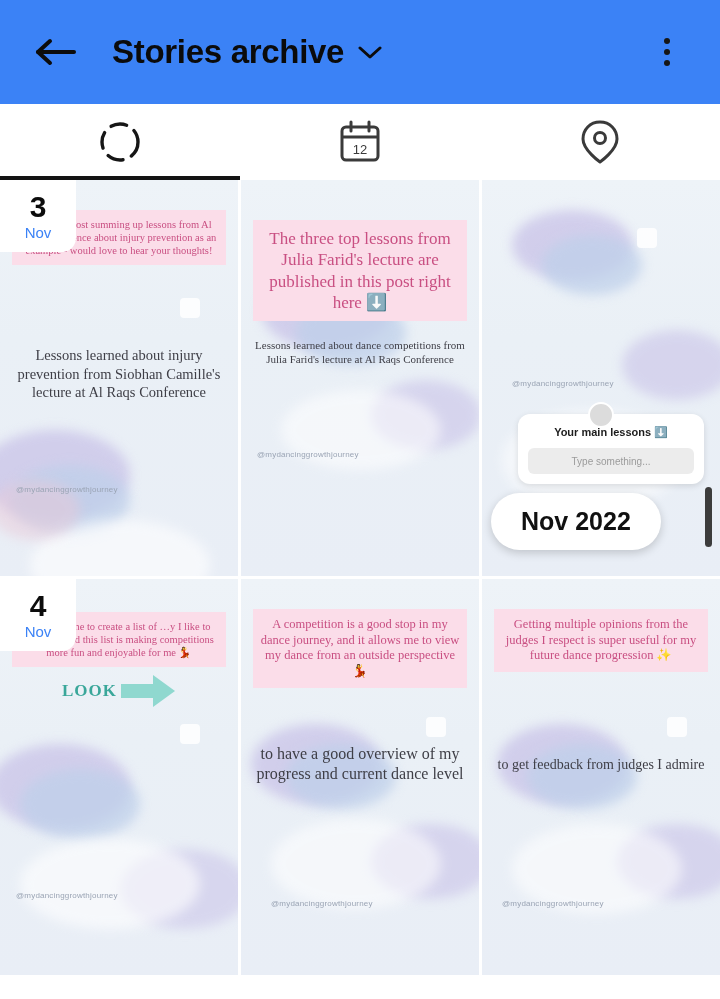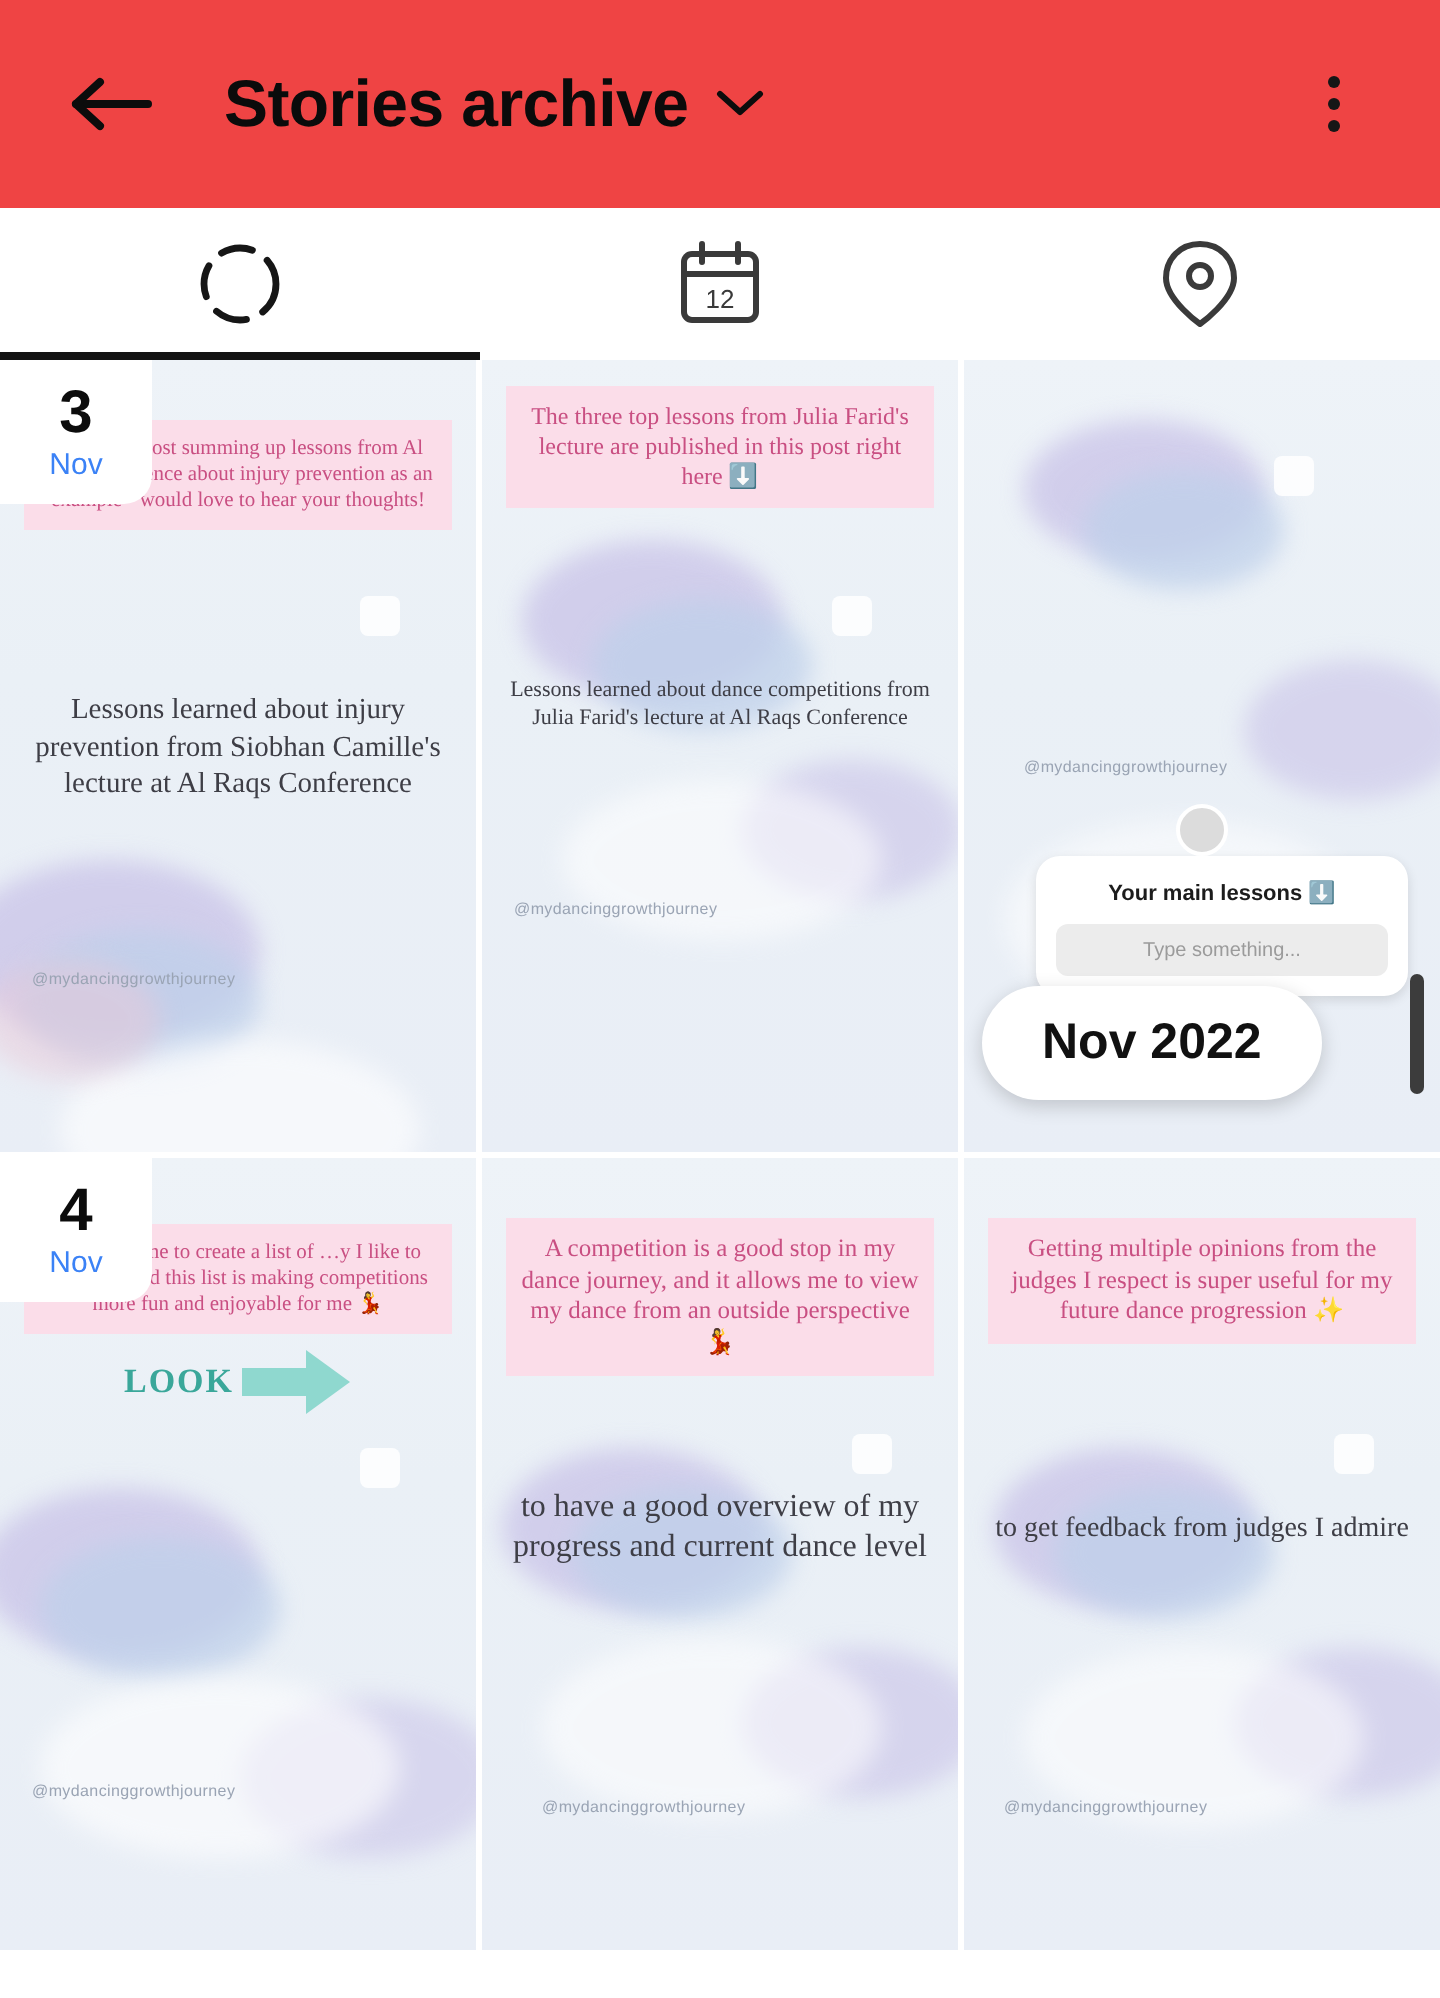--- a/index.html
+++ b/index.html
@@ -10,21 +10,21 @@
     overflow: hidden;
   }
   .app { position: relative; width: 720px; height: 999px; background: #fff; }
 
   
   .header {
     height: 104px;
     display: flex;
     align-items: center;
     padding: 0 28px;
-    background: #ef4444;
+    background: #3b82f6;
   }
   .back-btn {
     width: 56px; height: 56px;
     display: flex; align-items: center; justify-content: center;
     cursor: pointer;
     flex: none;
   }
   .back-btn svg { display: block; }
   .title-wrap {
     display: flex; align-items: center; gap: 14px;
@@ -302,36 +302,36 @@
       </div>
     </div>
 
     <div class="cell">
       <div class="story">
         <div class="cloud c-purple" style="left:20px;top:90px;width:130px;height:80px;"></div>
         <div class="cloud c-blue" style="left:55px;top:120px;width:110px;height:65px;"></div>
         <div class="cloud c-purple" style="left:130px;top:200px;width:110px;height:70px;opacity:.6;"></div>
         <div class="cloud c-white" style="left:40px;top:210px;width:160px;height:80px;opacity:.55;"></div>
         <div class="sticker-square" style="left:175px;top:118px;"></div>
-        <div class="pinkbar" style="top:13px;font-size:12px;">The three top lessons from Julia Farid's lecture are published in this post right here ⬇️</div>
+        <div class="pinkbar" style="top:40px;font-size:17px;">The three top lessons from Julia Farid's lecture are published in this post right here ⬇️</div>
         <div class="serif-text" style="top:158px;font-size:11px;">Lessons learned about dance competitions from Julia Farid's lecture at Al Raqs Conference</div>
         <div class="handle" style="top:270px;">@mydancinggrowthjourney</div>
       </div>
     </div>
 
     <div class="cell">
       <div class="story">
         <div class="cloud c-purple" style="left:30px;top:30px;width:120px;height:70px;"></div>
         <div class="cloud c-blue" style="left:60px;top:55px;width:100px;height:60px;"></div>
         <div class="cloud c-purple" style="left:140px;top:150px;width:110px;height:70px;opacity:.6;"></div>
         <div class="cloud c-white" style="left:20px;top:230px;width:180px;height:100px;opacity:.5;"></div>
         <div class="sticker-square" style="left:155px;top:48px;"></div>
         <div class="handle" style="left:30px;top:199px;">@mydancinggrowthjourney</div>
         <div class="avatar-ring" style="top:222px;"></div>
-        <div class="qsticker" style="top:248px;">
+        <div class="qsticker" style="top:234px;">
           <div class="q">Your main lessons ⬇️</div>
           <div class="ans">Type something...</div>
         </div>
       </div>
     </div>
 
     <div class="cell">
       <div class="story">
         <div class="cloud c-purple" style="left:-10px;top:165px;width:140px;height:85px;"></div>
         <div class="cloud c-blue" style="left:20px;top:190px;width:120px;height:70px;"></div>

